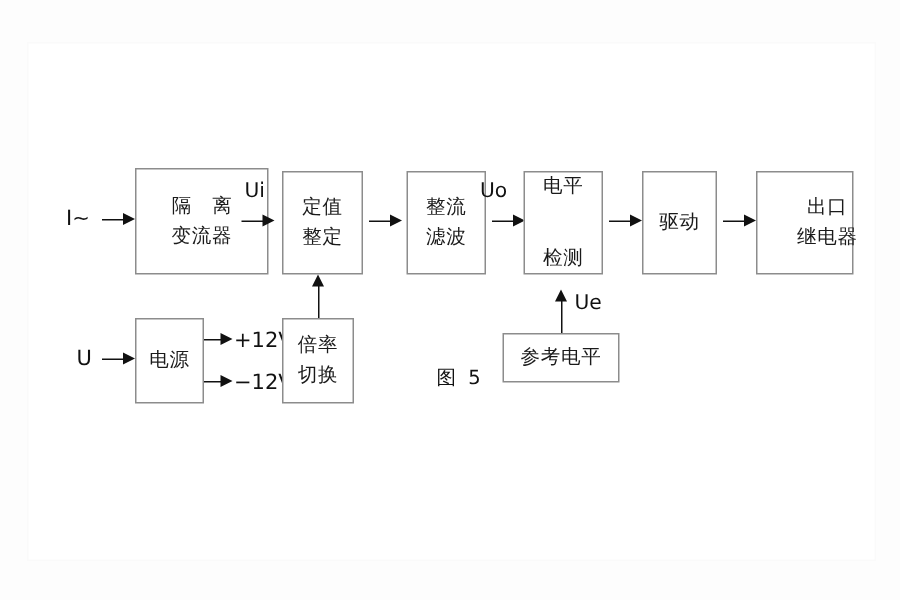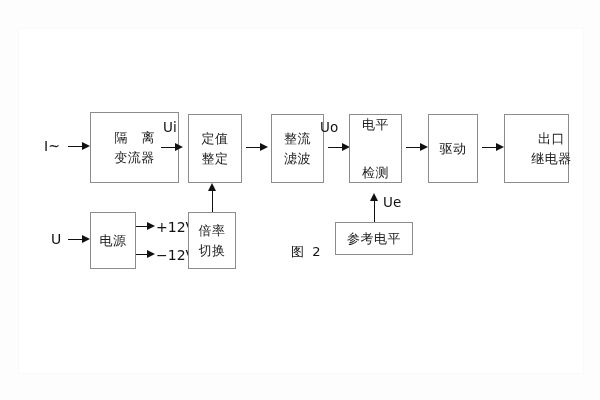--- a/index.html
+++ b/index.html
@@ -169,15 +169,15 @@
   <div class="arr-u" style="left:208px; top:183px;"></div>
 
   <div class="blk one-line" style="left:335px; top:222px; width:78px; height:33px;">
     <span class="ln">参考电平</span>
   </div>
 
   <div class="vline" style="left:374px; top:200px; height:22px;"></div>
   <div class="arr-u" style="left:370px; top:193px;"></div>
   <div class="lbl sig" style="left:383px; top:194px;">Ue</div>
 
-  <div class="lbl cap" style="left:291px; top:243px;">图 2</div>
+  <div class="lbl cap" style="left:291px; top:243px;">图 5</div>
 
 </div>
 
 </body></html>

